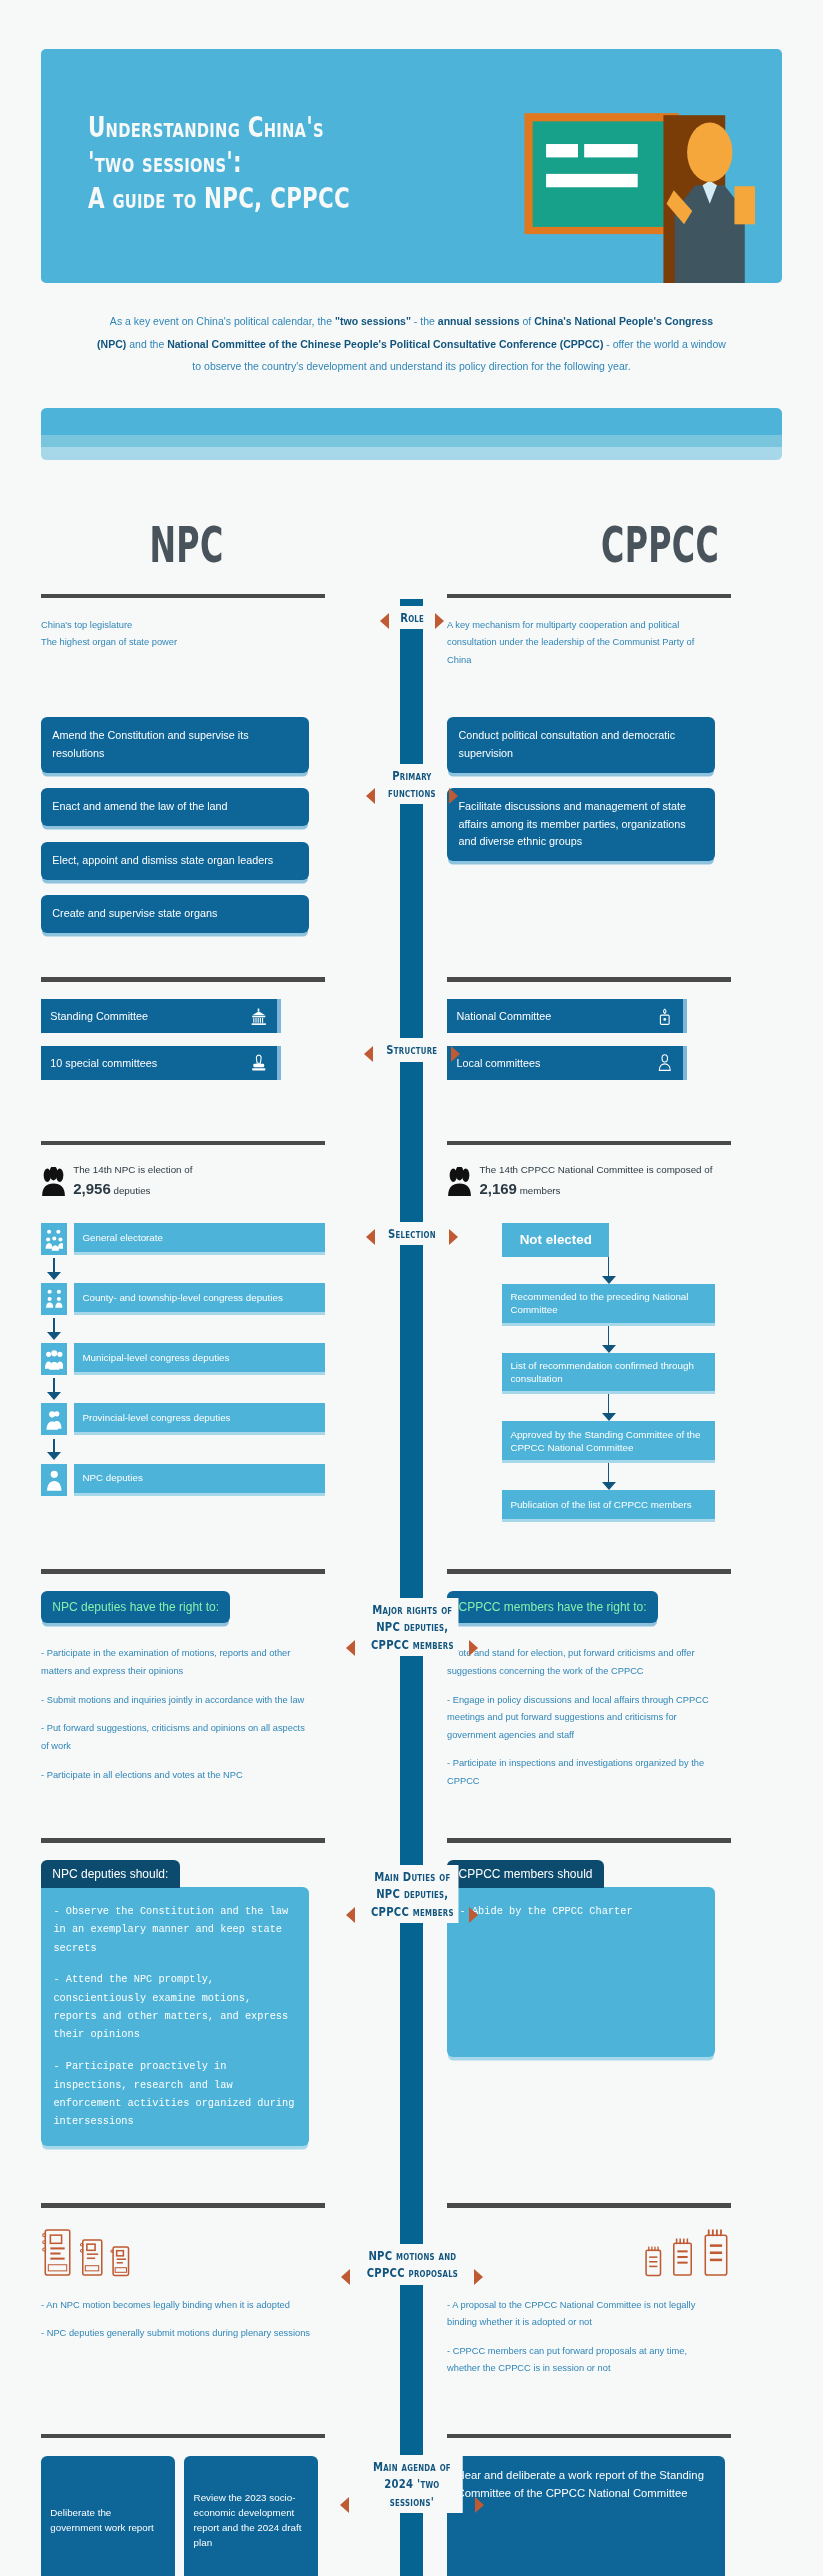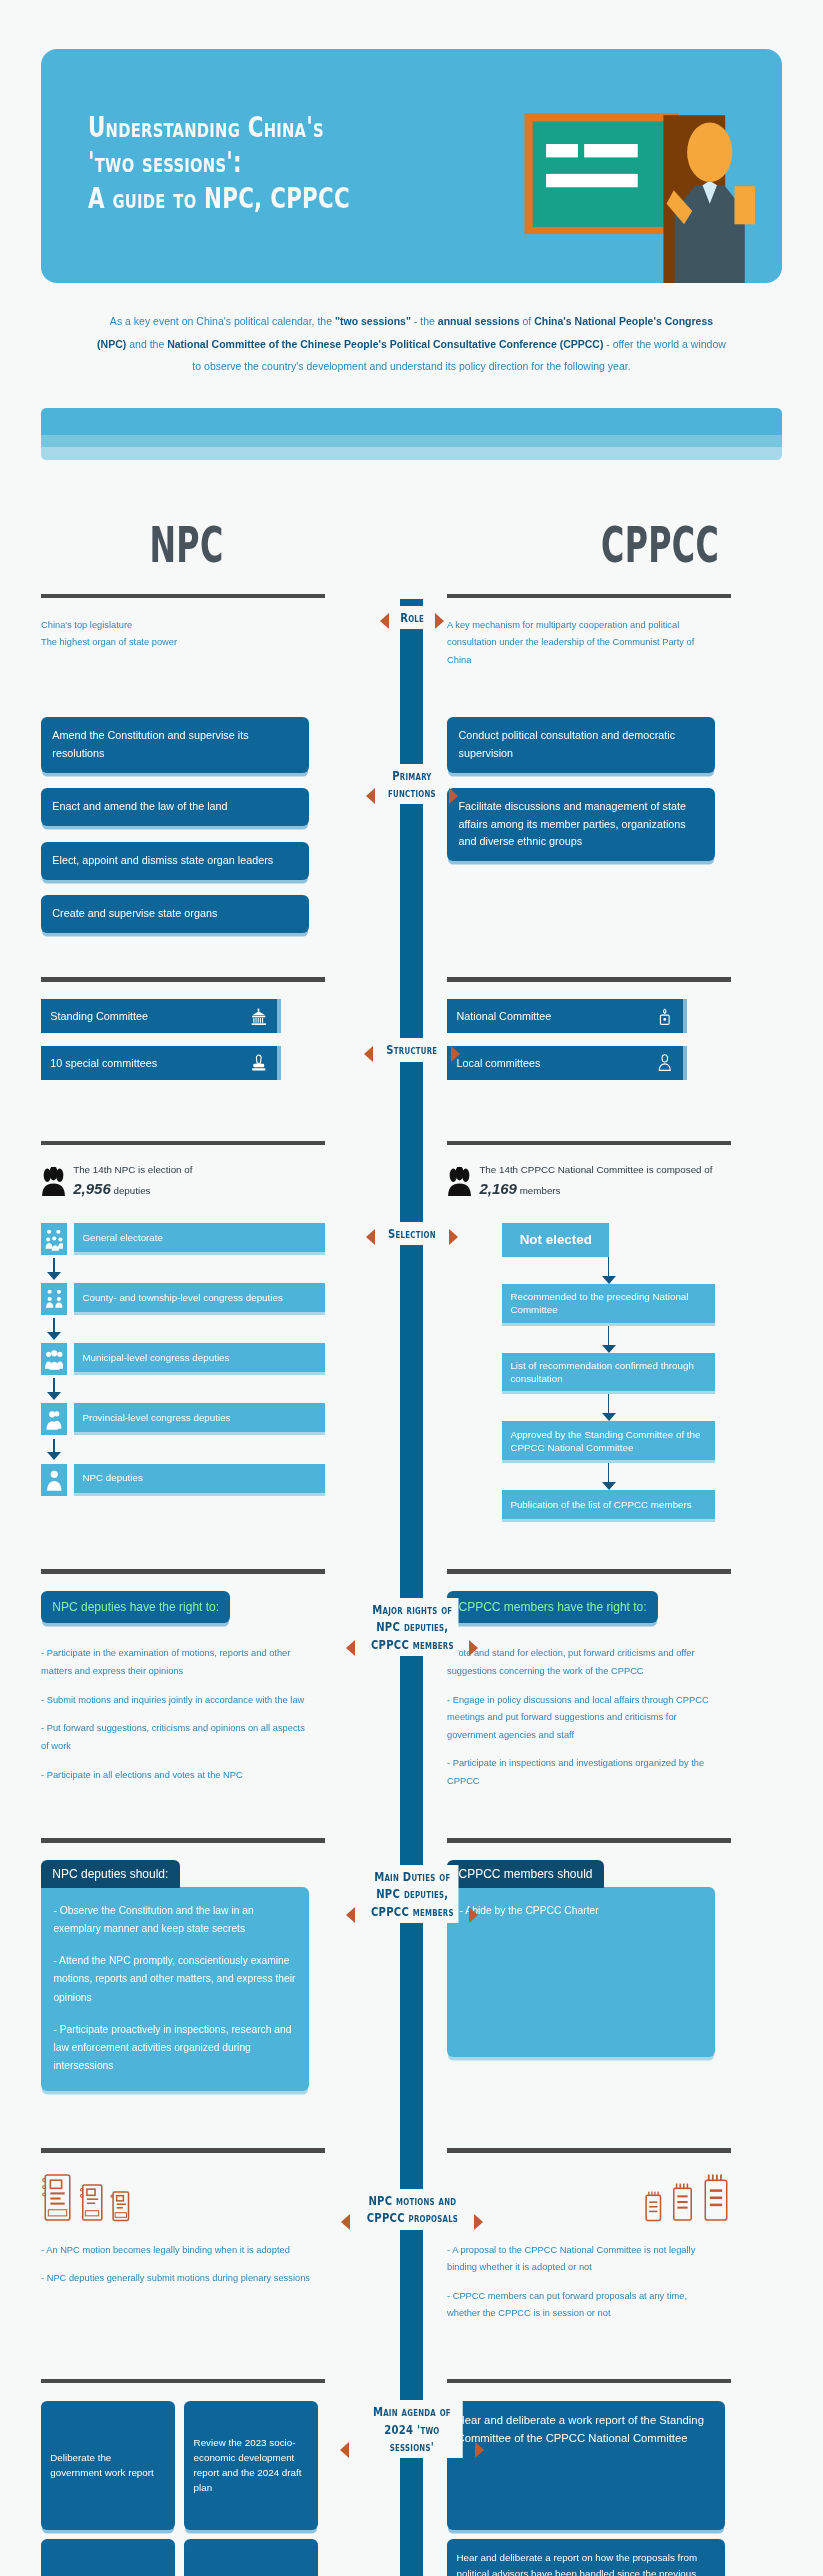--- a/index.html
+++ b/index.html
@@ -10,21 +10,21 @@
     color: #1b6ca0;
     overflow-x: hidden;
   }
   .page { position: relative; width: 823px; }
 
   
   .header-card {
     position: relative;
     margin: 49px 41px 0 41px;
     background: #4db3d8;
-    border-radius: 16px;
+    border-radius: 5px;
     height: 234px;
     overflow: hidden;
   }
   .header-title {
     position: absolute;
     left: 47px; top: 61px;
     width: 453px;
     color: #f7f8f8;
     font-family: "DejaVu Sans Condensed", "Liberation Sans Narrow", "Liberation Sans", sans-serif;
     font-weight: bold;
@@ -158,21 +158,21 @@
   }
   .sbox .ic { width: 17.5px; height: 17.5px; flex: none; }
 
   
   .count-head { display: flex; align-items: center; gap: 7.2px; margin-bottom: 23px; }
   .count-head .people { width: 25px; height: 29px; flex: none; }
   .count-text {
     font-size: 9.8px; line-height: 1.5; color: #2b3a43;
     font-family: "Liberation Sans Narrow", "Liberation Sans", sans-serif;
   }
-  .count-text .num { font-size: 15px; font-weight: bold; color: #2b3a43; font-style: italic; }
+  .count-text .num { font-size: 15px; font-weight: bold; color: #2b3a43; }
 
   
   .ladder { position: relative; }
   .step { display: flex; align-items: stretch; margin-bottom: 3.1px; }
   .step-icon {
     width: 26px; height: 32px; background: #4db3d8; flex: none;
     display: flex; align-items: center; justify-content: center; margin-right: 7.2px;
   }
   .step-bar {
     background: #4db3d8; color: #fff; flex: 1;
@@ -209,21 +209,21 @@
     font-family: "Liberation Sans Narrow", "Liberation Sans", sans-serif;
     text-align: center;
   }
   .duty-body {
     background: #4db3d8; color: #fff; border-radius: 0 6.2px 6.2px 6.2px;
     padding: 15.5px 12.4px 15.5px 12.4px; font-size: 10.3px; line-height: 1.78;
     box-shadow: 0 4.6px 0 -1px #a6d8e9; width: 268px;
     font-family: "Liberation Sans Narrow", "Liberation Sans", sans-serif;
     margin-top: -1px;
   }
-  .duty-body p { margin-bottom: 13.4px; }
+  .duty-body p { margin-bottom: 13.4px; font-family: Liberation Mono, monospace; }
   .duty-body p:last-child { margin-bottom: 0; }
 
   
   .agenda-grid { display: flex; flex-wrap: wrap; gap: 9.3px; width: 278px; }
   .abox {
     background: #0d6598; color: #fff; border-radius: 6.2px;
     padding: 11.3px 9.3px; font-size: 9.8px; line-height: 1.55;
     box-shadow: 0 4.6px 0 -1px #8fc2dd;
     font-family: "Liberation Sans Narrow", "Liberation Sans", sans-serif;
   }

